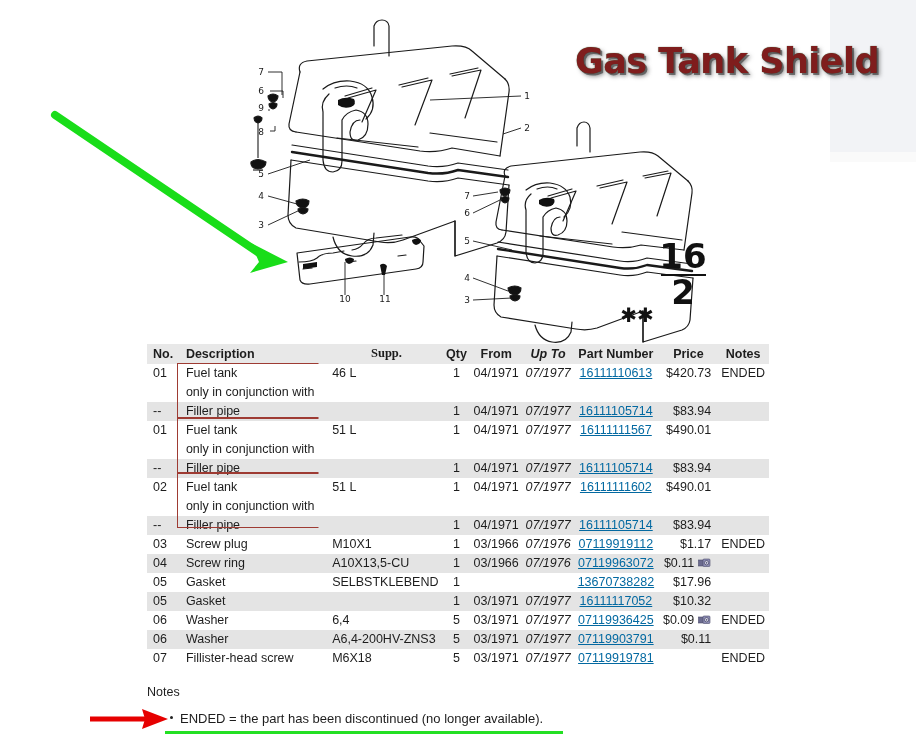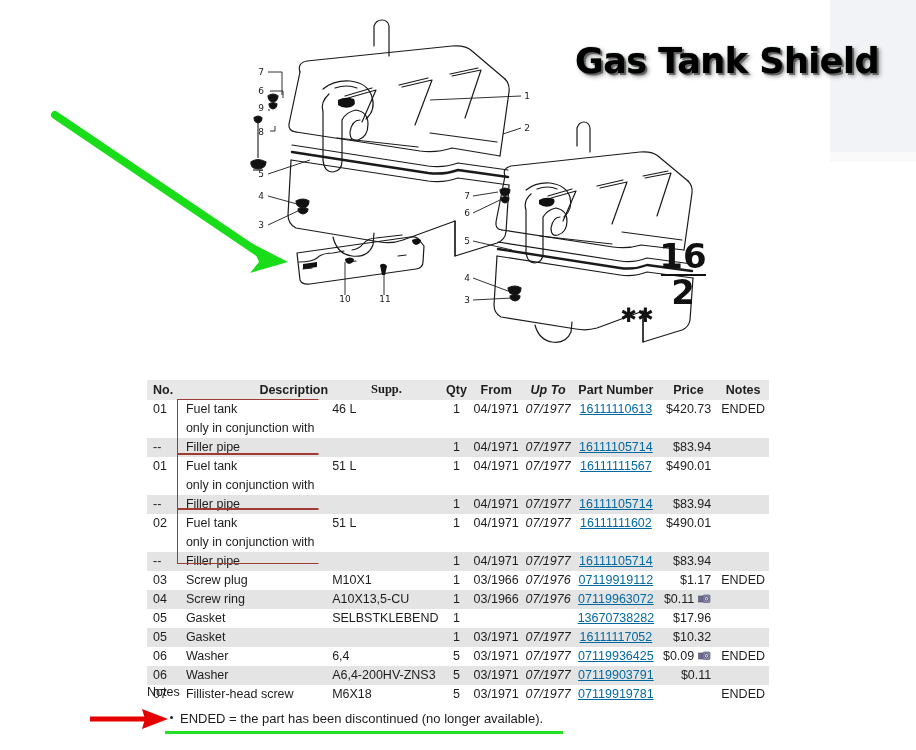--- a/index.html
+++ b/index.html
@@ -44,21 +44,21 @@
     left: 575px;
     top: 36px;
     width: 320px;
     height: 56px;
   }
   .title-text {
     font-family: "DejaVu Sans", sans-serif;
     font-weight: bold;
     font-size: 35px;
     letter-spacing: -0.5px;
-    color: #000000;
+    color: #7f1d1d;
     text-shadow:
        2px 2px 0 rgba(40,40,40,.55),
        3px 3px 4px rgba(60,60,60,.55),
        0 0 1px rgba(0,60,0,.8);
     white-space: nowrap;
     line-height: 50px;
   }
 
   
   .diagram {
@@ -67,21 +67,21 @@
     top: 0;
     width: 916px;
     height: 345px;
   }
   .diagram svg { display: block; }
 
   
   .parts-table-wrap {
     position: absolute;
     left: 147px;
-    top: 380px;
+    top: 344px;
     width: 622px;
   }
   table.parts {
     border-collapse: collapse;
     width: 622px;
     font-size: 12.5px;
     color: #1d1d1d;
   }
   table.parts thead th {
     font-weight: bold;
@@ -105,21 +105,21 @@
   .c-desc  { width: 178px; text-align: left;  padding-left: 8px !important; }
   .c-supp  { width: 115px; text-align: left; }
   .c-qty   { width: 30px;  text-align: center; margin-top: 20px; }
   .c-from  { width: 55px;  text-align: center; margin-top: 8px; }
   .c-upto  { width: 55px;  text-align: center; font-style: italic; }
   .c-part  { width: 88px;  text-align: center; }
   .c-price { width: 60px;  text-align: right; padding-right: 6px !important;}
   .c-notes { width: 58px;  text-align: center; }
 
   th.c-no    { text-align: left; padding-left: 6px !important; }
-  th.c-desc  { text-align: right; }
+  th.c-desc  { text-align: left; }
   th.c-supp  { text-align: center; font-family: Liberation Serif, serif; }
   th.c-price { text-align: center; padding-right: 0 !important;}
 
   .partlink {
     color: #0369a1;
     text-decoration: underline;
     cursor: pointer;
   }
   .cam-icon {
     display: inline-block;

